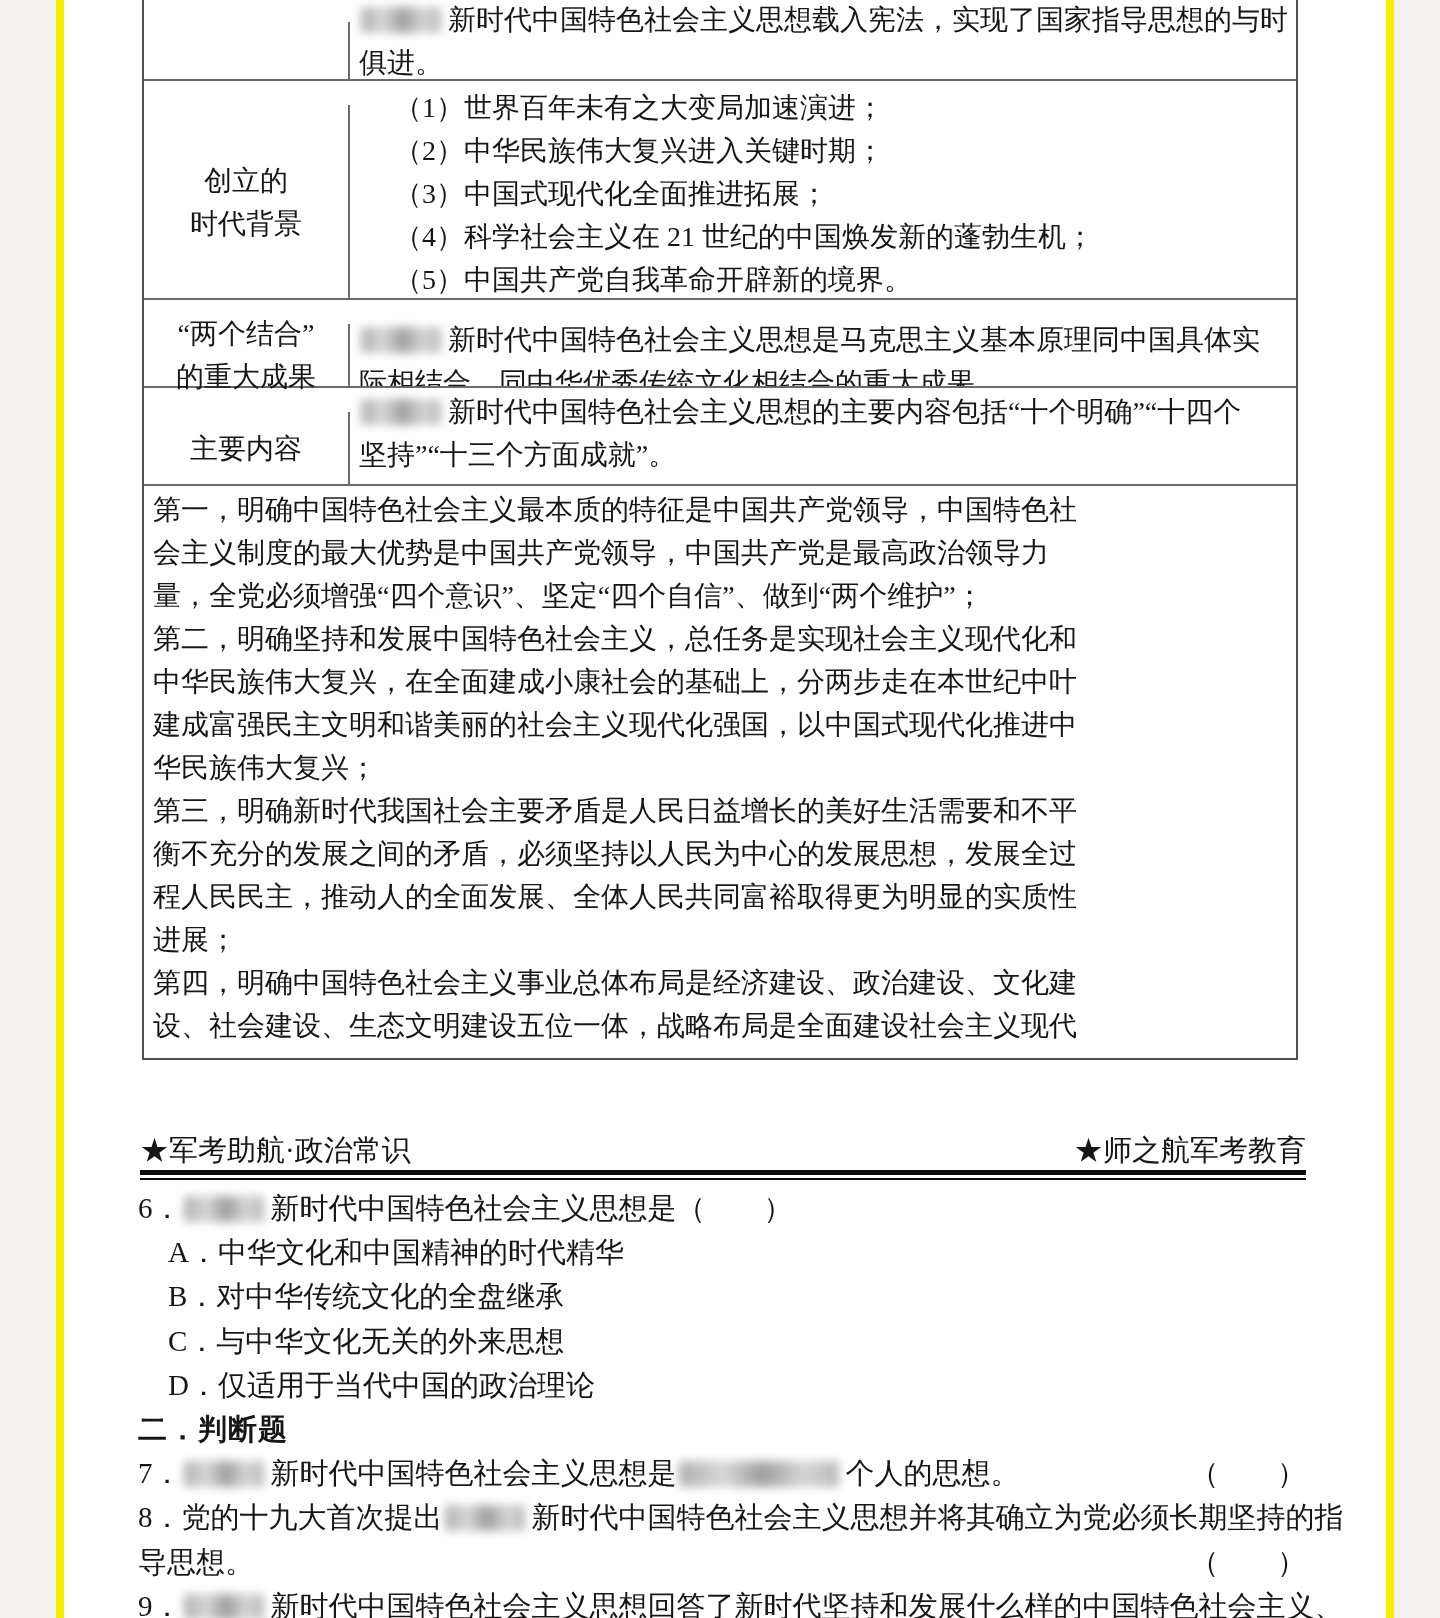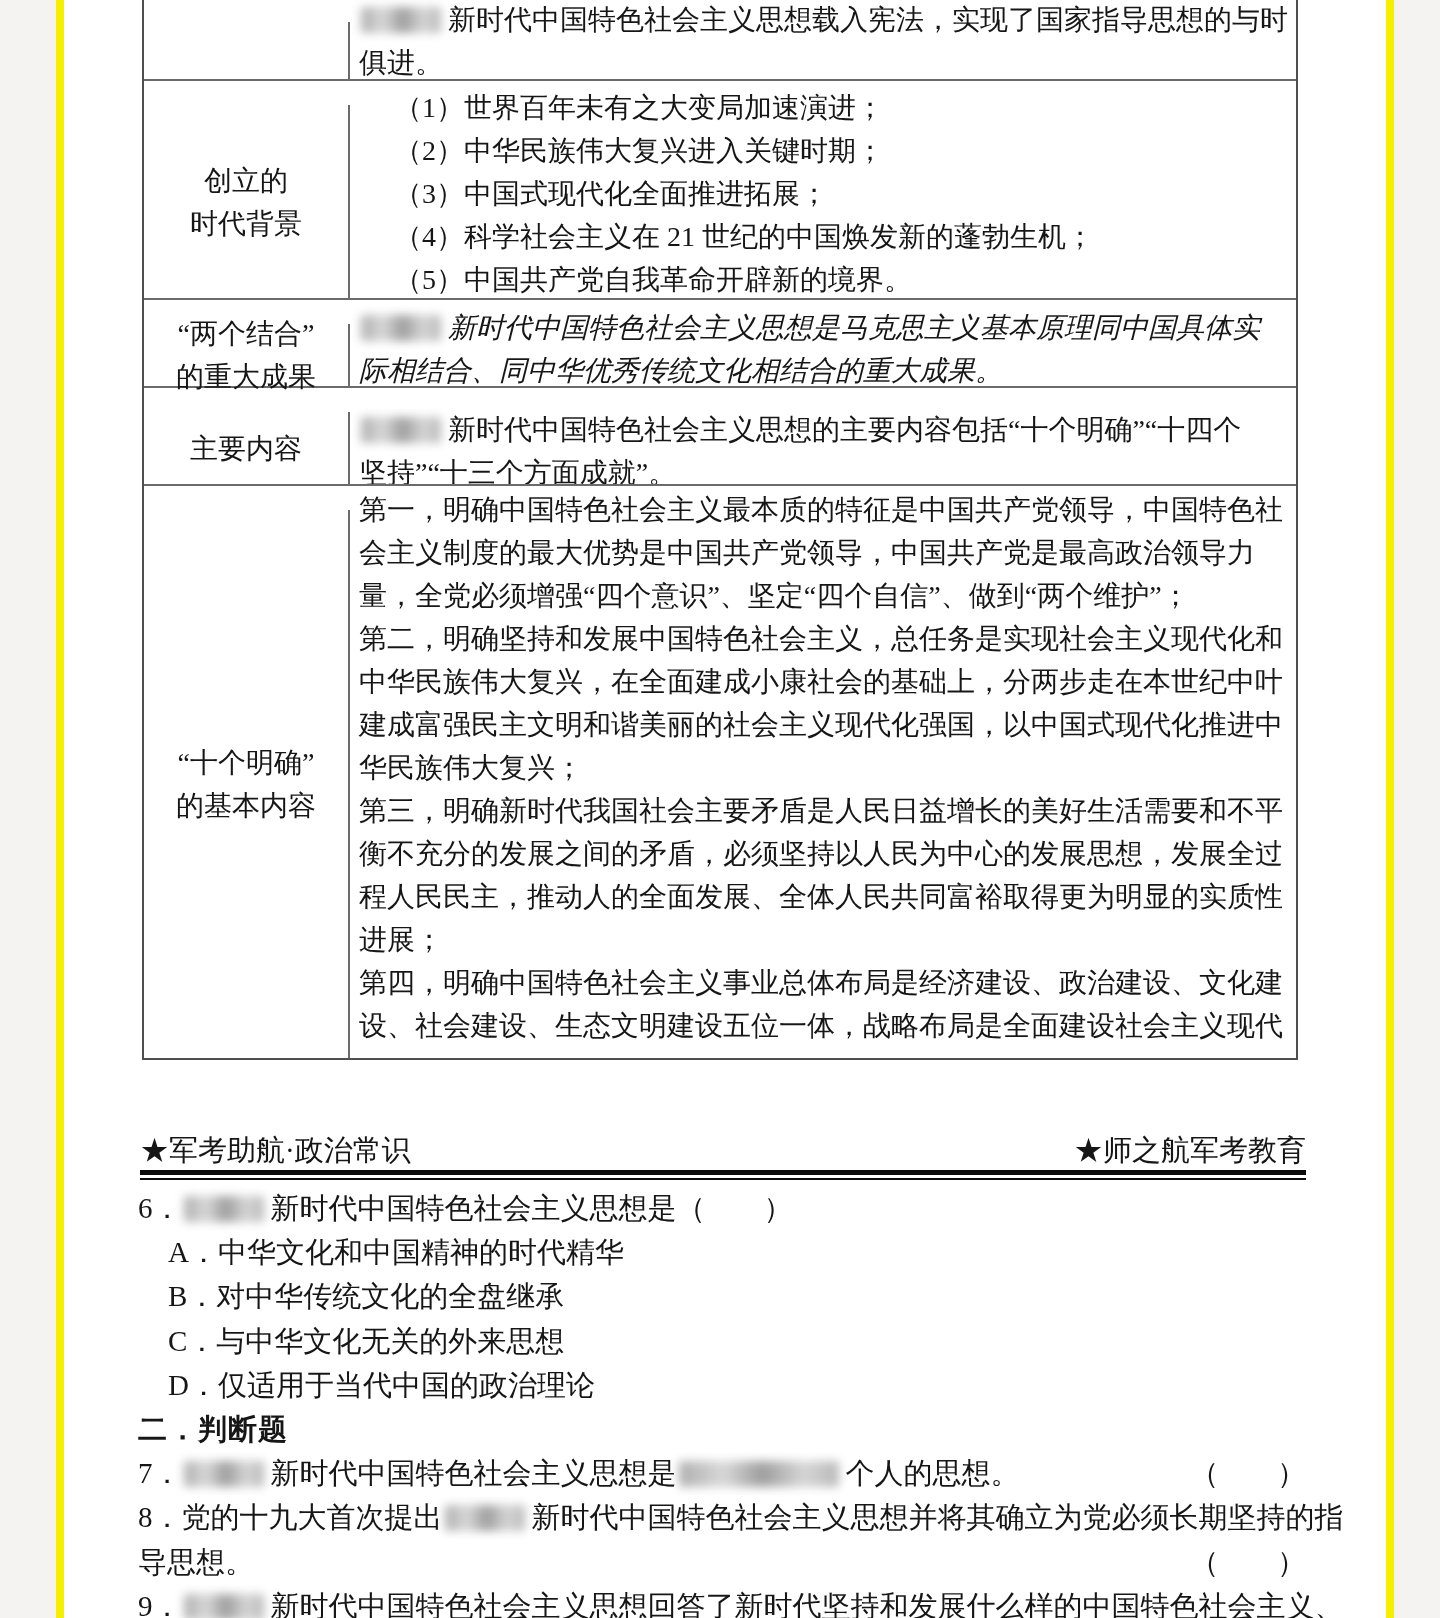--- a/index.html
+++ b/index.html
@@ -28,22 +28,22 @@
   .rh3{height:98px;}
   .rh4{height:572px;}
   .t-label{
     width:206px;flex-shrink:0;border-right:2px solid #6b6b6b;box-sizing:border-box;
     display:flex;flex-direction:column;justify-content:center;align-items:center;
     font-size:28px;line-height:43px;text-align:center;margin-top:24px;
   }
   .t-content{flex:1;padding-left:9px;padding-right:4px;font-size:28px;overflow:hidden;}
   .pt0 .t-content{padding-top:0;}
   .pt1 .t-content{padding-top:5px;padding-left:44px;}
-  .pt2 .t-content{padding-top:6px;font-style:italic;}
-  .pt3 .t-content{padding-top:20px;border-radius:22px;}
+  .pt2 .t-content{padding-top:18px;}
+  .pt3 .t-content{padding-top:2px;border-radius:22px;}
   .pt4 .t-content{padding-top:2px;}
   .t-line{height:43px;line-height:43px;white-space:nowrap;}
 
   .blur-redact{
     display:inline-block;height:26px;border-radius:3px;
     background:linear-gradient(90deg,#a2a2a2,#d2d2d2 28%,#8e8e8e 52%,#cfcfcf 78%,#adadad);
     filter:blur(5px);opacity:.85;
     transform:translateY(4px);
     margin:0 7px 0 2px;
   }
@@ -107,24 +107,20 @@
     <div class="t-row rh3 pt3">
       <div class="t-label">
         <div>主要内容</div>
       </div>
       <div class="t-content">
         <div class="t-line"><span class="blur-redact" style="width: 80px;"></span><span>新时代中国特色社会主义思想的主要内容包括“十个明确”“十四个</span></div>
         <div class="t-line"><span>坚持”“十三个方面成就”。</span></div>
       </div>
     </div>
     <div class="t-row rh4 pt4">
-      <div class="t-label">
-        <div>“十个明确”</div>
-        <div>的基本内容</div>
-      </div>
       <div class="t-content">
         <div class="t-line"><span>第一，明确中国特色社会主义最本质的特征是中国共产党领导，中国特色社</span></div>
         <div class="t-line"><span>会主义制度的最大优势是中国共产党领导，中国共产党是最高政治领导力</span></div>
         <div class="t-line"><span>量，全党必须增强“四个意识”、坚定“四个自信”、做到“两个维护”；</span></div>
         <div class="t-line"><span>第二，明确坚持和发展中国特色社会主义，总任务是实现社会主义现代化和</span></div>
         <div class="t-line"><span>中华民族伟大复兴，在全面建成小康社会的基础上，分两步走在本世纪中叶</span></div>
         <div class="t-line"><span>建成富强民主文明和谐美丽的社会主义现代化强国，以中国式现代化推进中</span></div>
         <div class="t-line"><span>华民族伟大复兴；</span></div>
         <div class="t-line"><span>第三，明确新时代我国社会主要矛盾是人民日益增长的美好生活需要和不平</span></div>
         <div class="t-line"><span>衡不充分的发展之间的矛盾，必须坚持以人民为中心的发展思想，发展全过</span></div>

